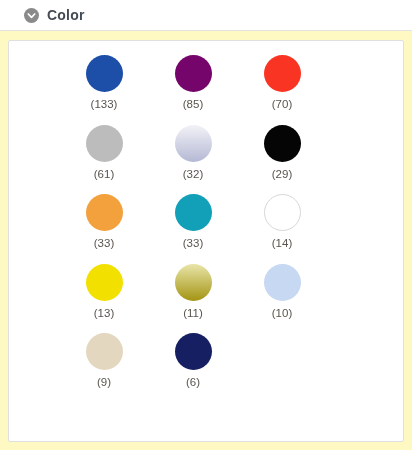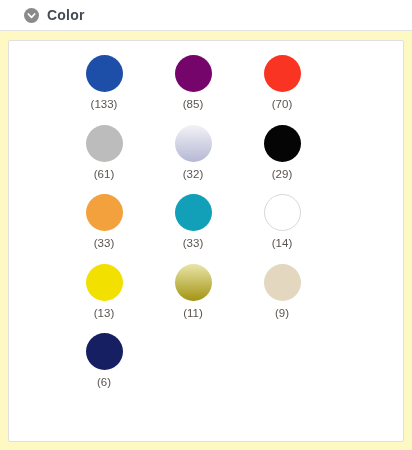--- a/index.html
+++ b/index.html
@@ -164,20 +164,24 @@
         </div>
         <div class="swatch-cell">
           <div class="swatch-dot" style="background: rgb(242, 225, 0);"></div>
           <div class="swatch-count">(13)</div>
         </div>
         <div class="swatch-cell">
           <div class="swatch-dot" style="background: linear-gradient(rgb(233, 229, 169) 0%, rgb(163, 148, 18) 100%);"></div>
           <div class="swatch-count">(11)</div>
         </div>
         <div class="swatch-cell">
+          <div class="swatch-dot" style="background: rgb(198, 216, 242);"></div>
+          <div class="swatch-count">(10)</div>
+        </div>
+        <div class="swatch-cell">
           <div class="swatch-dot" style="background: rgb(228, 215, 191);"></div>
           <div class="swatch-count">(9)</div>
         </div>
         <div class="swatch-cell">
           <div class="swatch-dot" style="background: rgb(23, 31, 99);"></div>
           <div class="swatch-count">(6)</div>
         </div>
       </div>
   </div>
 

